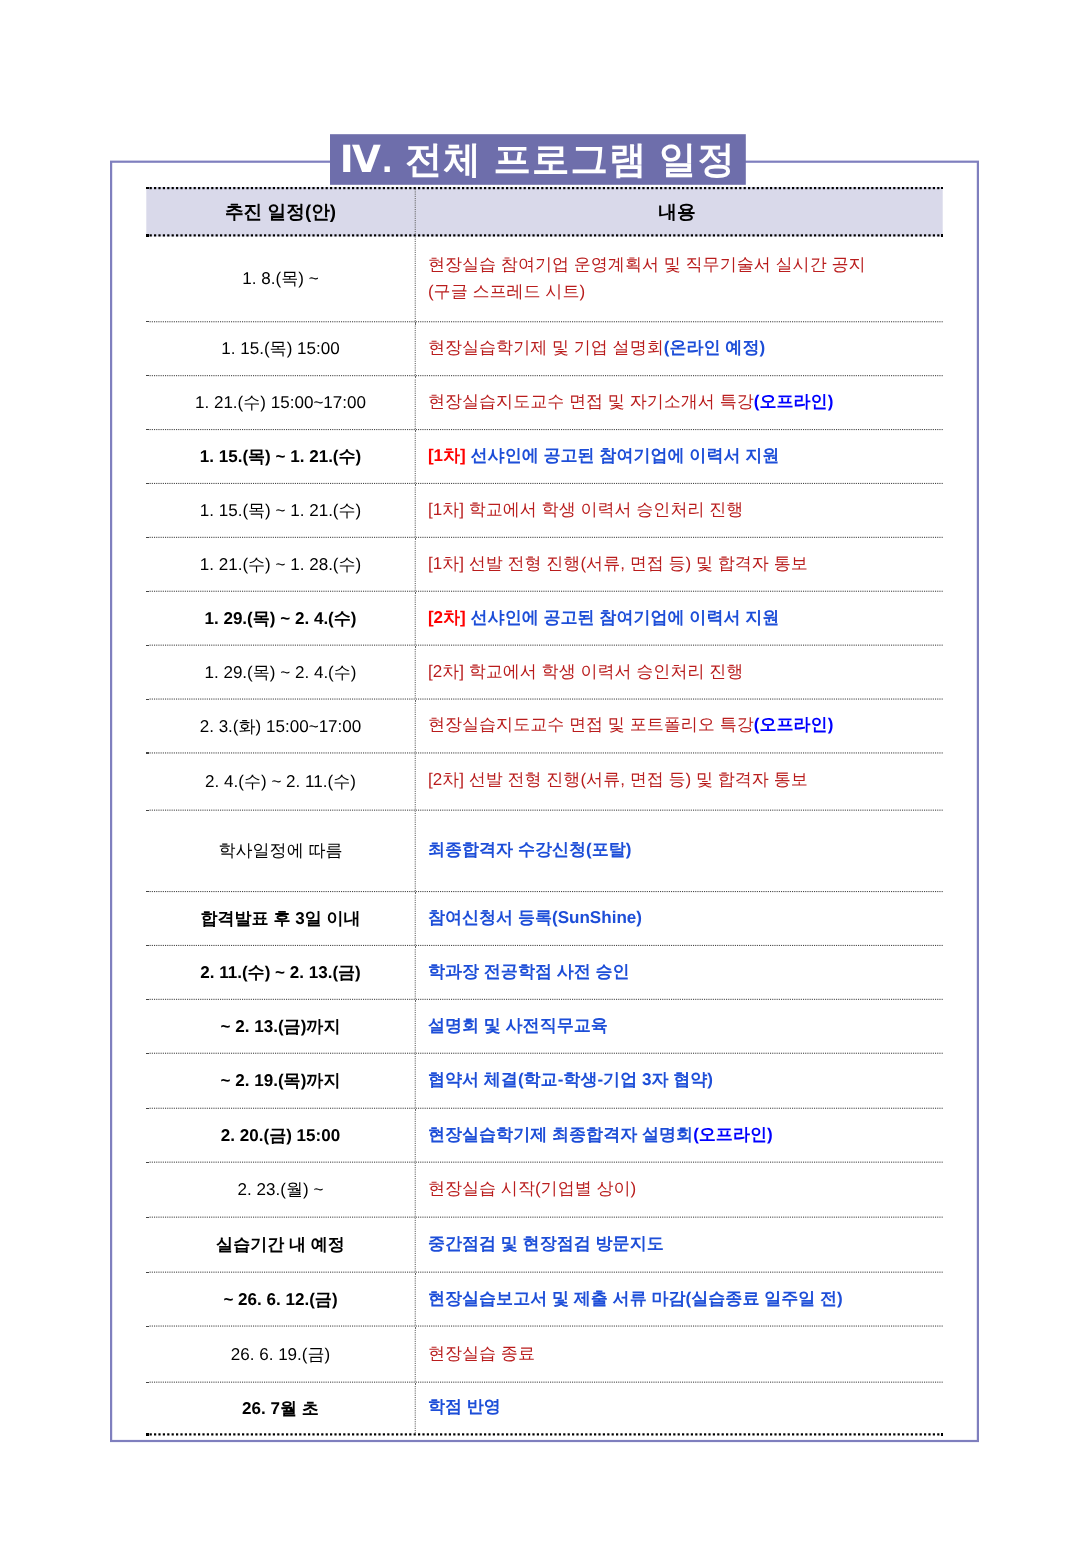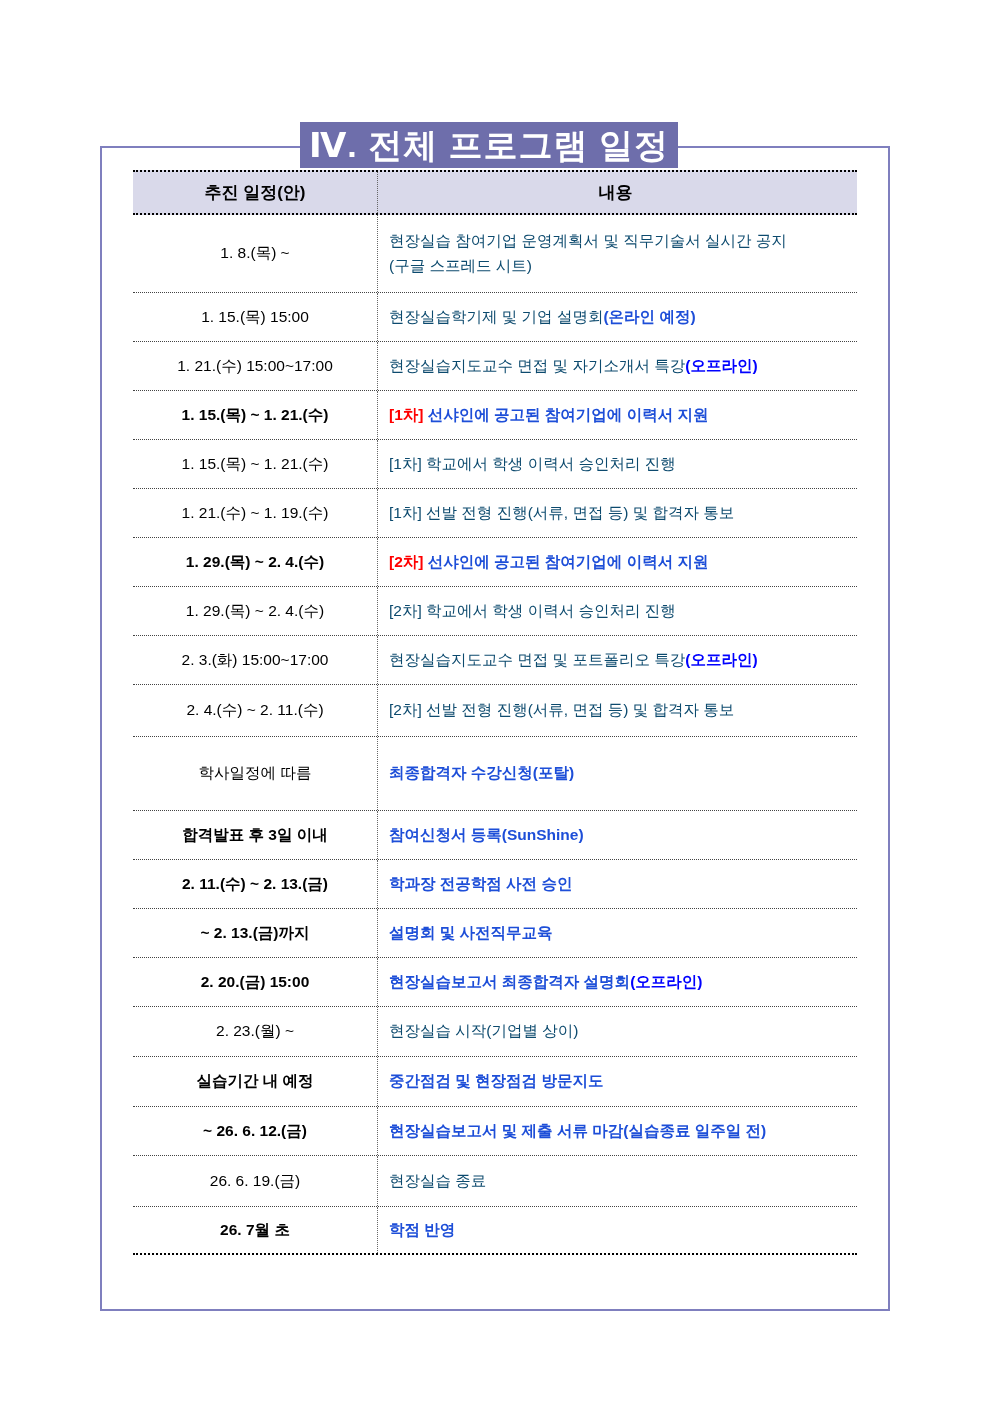--- a/index.html
+++ b/index.html
@@ -84,21 +84,21 @@
     display: flex;
     border-bottom: 1px dotted #444444;
     font-size: 15.5px;
   }
   .tbody .row:last-child { border-bottom: 2px dotted #000000; }
   .content-inner {
     white-space: pre-line;
     line-height: 1.6;
     text-align: left;
   }
-  .seg.normal { font-weight: normal; color: #0c4a6e; }
+  .seg.normal { font-weight: normal; color: #b91c1c; }
   .seg.bold { font-weight: bold; color: #1d4ed8; }
   .seg.red-bold { font-weight: bold; color: var(--red); }
   .seg.blue-bold { font-weight: bold; color: var(--blue); }
   .date-bold { font-weight: bold; }
 </style>
 </head>
 <body>
 
 <div class="canvas">
   <div class="page-box"></div>
@@ -141,21 +141,21 @@
   </div>
 
   <div class="row" style="height: 49px;">
     <div class="cell-date">1. 15.(목) ~ 1. 21.(수)</div>
     <div class="cell-content">
       <div class="content-inner"><span class="seg normal">[1차] 학교에서 학생 이력서 승인처리 진행</span></div>
     </div>
   </div>
 
   <div class="row" style="height: 49px;">
-    <div class="cell-date">1. 21.(수) ~ 1. 19.(수)</div>
+    <div class="cell-date">1. 21.(수) ~ 1. 28.(수)</div>
     <div class="cell-content">
       <div class="content-inner"><span class="seg normal">[1차] 선발 전형 진행(서류, 면접 등) 및 합격자 통보</span></div>
     </div>
   </div>
 
   <div class="row" style="height: 49px;">
     <div class="cell-date date-bold">1. 29.(목) ~ 2. 4.(수)</div>
     <div class="cell-content">
       <div class="content-inner"><span class="seg red-bold">[2차]</span><span class="seg bold"> 선샤인에 공고된 참여기업에 이력서 지원</span></div>
     </div>
@@ -203,25 +203,31 @@
     </div>
   </div>
 
   <div class="row" style="height: 49px;">
     <div class="cell-date date-bold">~ 2. 13.(금)까지</div>
     <div class="cell-content">
       <div class="content-inner"><span class="seg bold">설명회 및 사전직무교육</span></div>
     </div>
   </div>
 
+  <div class="row" style="height: 50px;">
+    <div class="cell-date date-bold">~ 2. 19.(목)까지</div>
+    <div class="cell-content">
+      <div class="content-inner"><span class="seg bold">협약서 체결(학교-학생-기업 3자 협약)</span></div>
+    </div>
+  </div>
 
   <div class="row" style="height: 49px;">
     <div class="cell-date date-bold">2. 20.(금) 15:00</div>
     <div class="cell-content">
-      <div class="content-inner"><span class="seg bold">현장실습보고서 최종합격자 설명회</span><span class="seg blue-bold">(오프라인)</span></div>
+      <div class="content-inner"><span class="seg bold">현장실습학기제 최종합격자 설명회</span><span class="seg blue-bold">(오프라인)</span></div>
     </div>
   </div>
 
   <div class="row" style="height: 50px;">
     <div class="cell-date">2. 23.(월) ~</div>
     <div class="cell-content">
       <div class="content-inner"><span class="seg normal">현장실습 시작(기업별 상이)</span></div>
     </div>
   </div>
 

